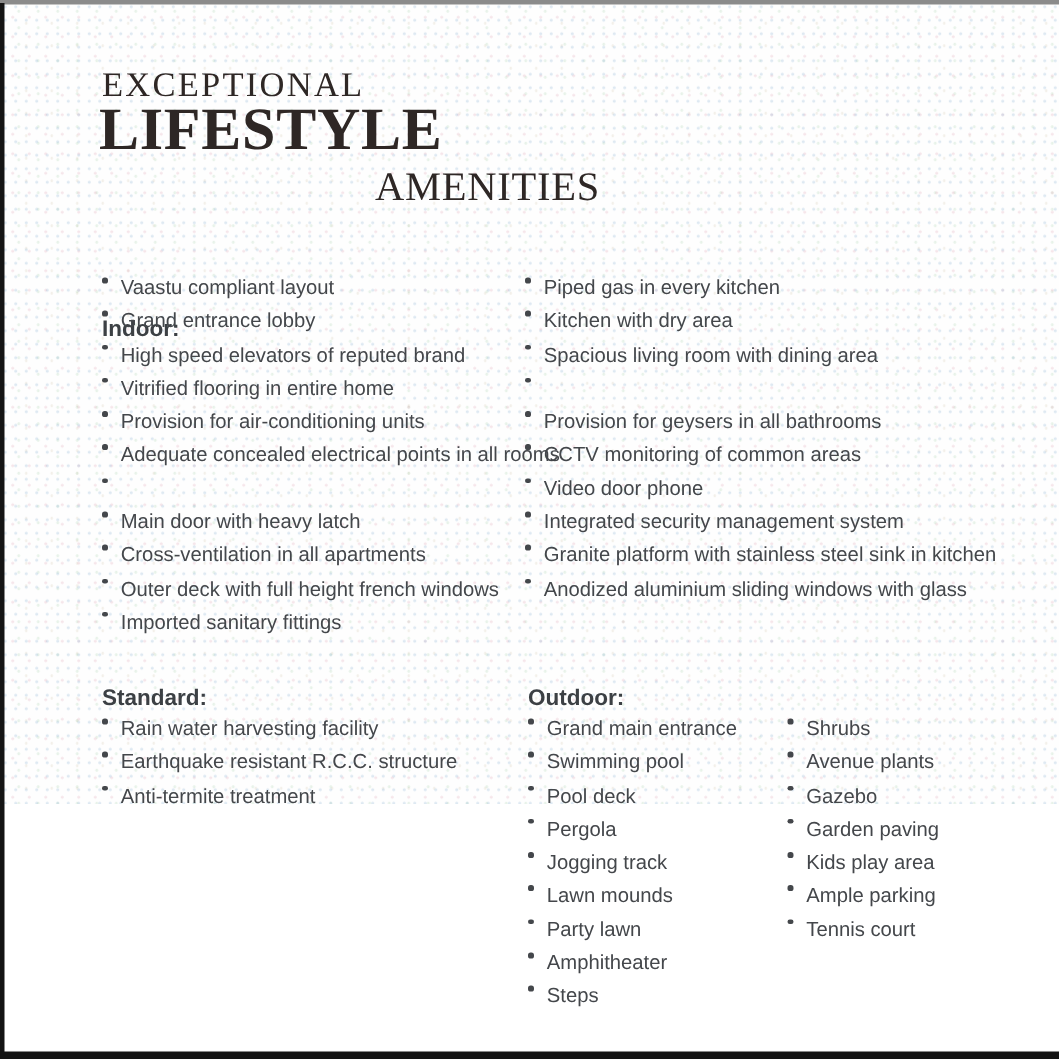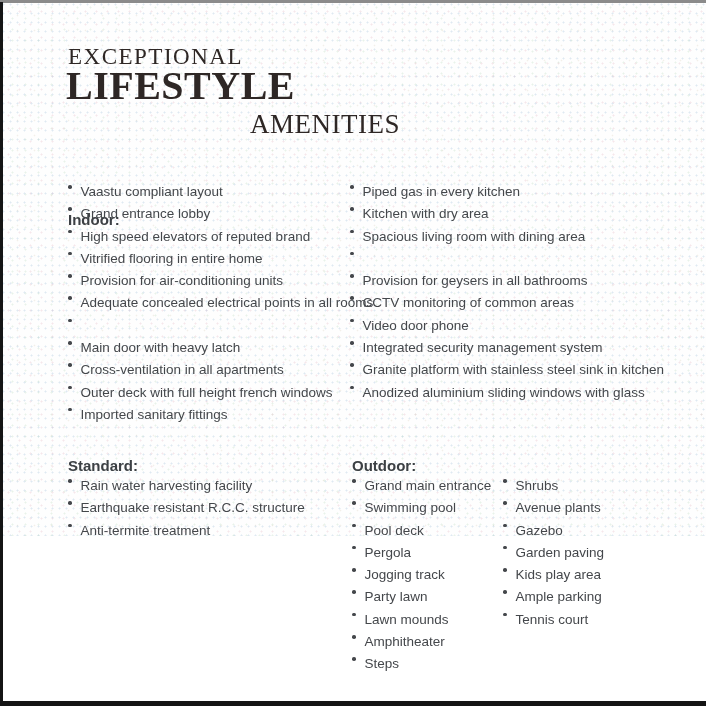--- a/index.html
+++ b/index.html
@@ -56,21 +56,21 @@
   #standard-heading { left:68px;  top:458px; }
   #outdoor-heading  { left:352px; top:458px; }
 
   ul.list {
     position:absolute; margin:0; padding:0; list-style:none;
   }
   #indoor-col1   { left:68px;  top:184px; width:290px; }
   #indoor-col2   { left:350px; top:184px; width:320px; }
   #standard-list { left:68px;  top:478px; width:290px; }
   #outdoor-col1  { left:352px; top:478px; width:150px; }
-  #outdoor-col2  { left:503px; top:478px; width:170px; }
+  #outdoor-col2  { left:525px; top:478px; width:170px; }
 
   ul.list li {
     height:22.3px;
     display:flex; align-items:flex-start;
     font-size:13.5px; color:#44474b;
     white-space:nowrap;
   }
   .dot {
     flex:0 0 auto;
     width:3.5px; height:3.5px; border-radius:50%;
@@ -216,28 +216,28 @@
       <li>
       <span class="dot"></span>
       <span class="txt">Pergola</span>
     </li>
       <li>
       <span class="dot"></span>
       <span class="txt">Jogging track</span>
     </li>
       <li>
       <span class="dot"></span>
+      <span class="txt">Lawn mounds</span>
+    </li>
+      <li>
+      <span class="dot"></span>
       <span class="txt">Party lawn</span>
     </li>
       <li>
       <span class="dot"></span>
-      <span class="txt">Lawn mounds</span>
-    </li>
-      <li>
-      <span class="dot"></span>
       <span class="txt">Amphitheater</span>
     </li>
       <li>
       <span class="dot"></span>
       <span class="txt">Steps</span>
     </li>
     </ul>
 
   <ul class="list" id="outdoor-col2">
       <li>

